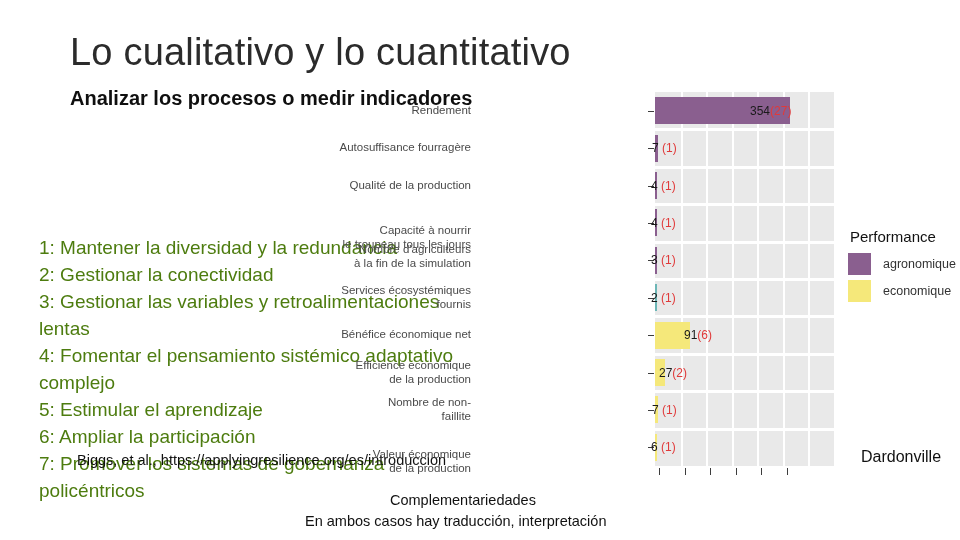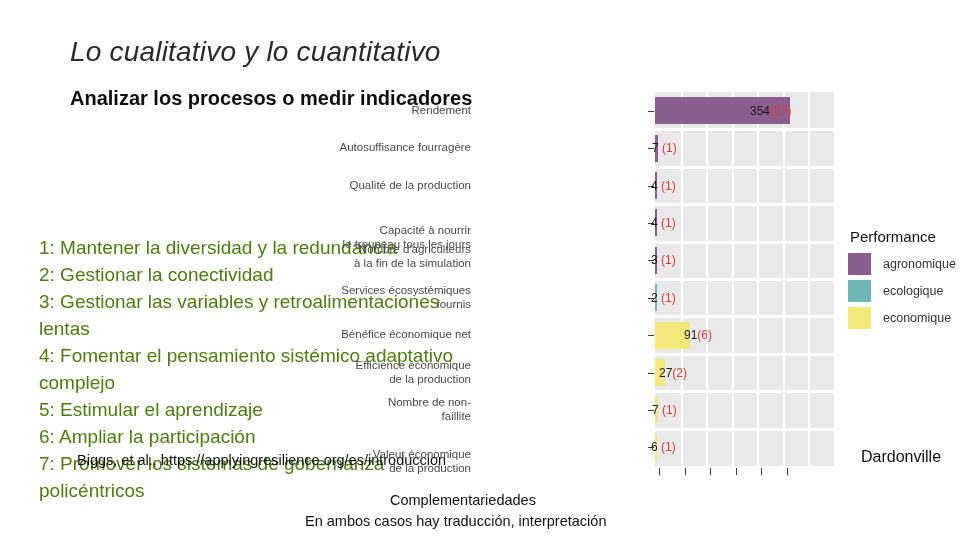--- a/index.html
+++ b/index.html
@@ -9,25 +9,24 @@
     font-family:"Liberation Sans","DejaVu Sans",sans-serif;
     color:#000000;
     position:relative;
     overflow:hidden;
   }
   .slide{position:absolute;inset:0;}
 
   
   .title{
     position:absolute;left:70px;top:33px;
-    font-size:28px;line-height:38px;
+    font-size:38px;line-height:38px;
     font-weight:400;color:#2b2b2b;
     letter-spacing:.2px;
     white-space:nowrap;
-    font-style:italic;
   }
   .subtitle{
     position:absolute;left:70px;top:85px;
     font-size:20px;line-height:26px;
     font-weight:700;color:#0f0f0f;
     white-space:nowrap;
   }
   .lead{
     position:absolute;left:25px;top:152px;
     width:400px;
@@ -226,22 +225,18 @@
       </div>
   </div>
 
   <div class="legend">
     <div class="legend-title">Performance</div>
     <div class="legend-row">
       <span class="swatch" id="sw0" style="background: rgb(138, 95, 143);"></span>
       <span class="legend-label">agronomique</span>
     </div>
     <div class="legend-row">
-      <span class="swatch" id="sw1" style="background: rgb(108, 182, 182);"></span>
-      <span class="legend-label">ecologique</span>
-    </div>
-    <div class="legend-row">
       <span class="swatch" id="sw2" style="background: rgb(245, 232, 122);"></span>
       <span class="legend-label">economique</span>
     </div>
   </div>
 
 </div>
 
 </body></html>

